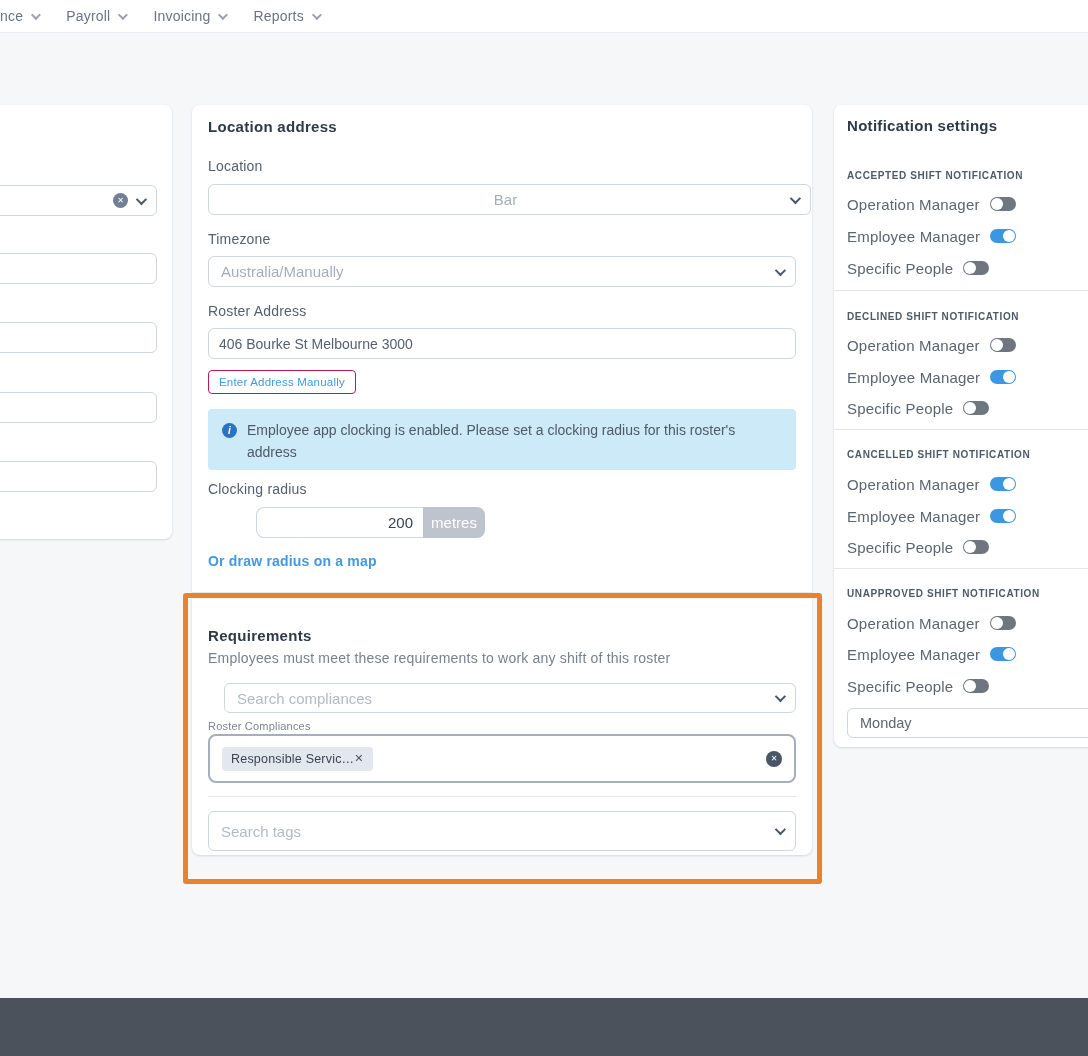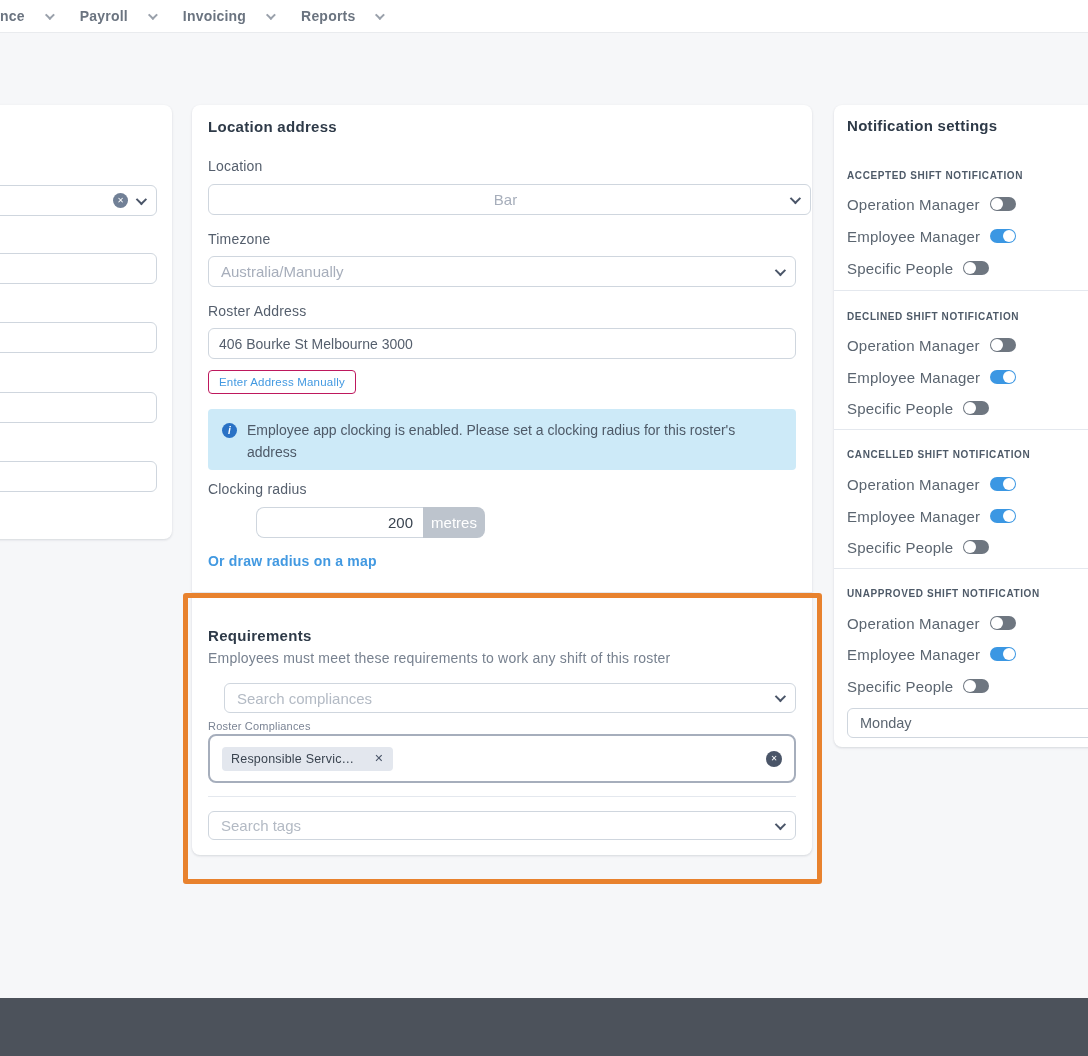--- a/index.html
+++ b/index.html
@@ -10,22 +10,22 @@
     background:#f6f7f9; overflow:hidden;
   }
 
   
   .topnav {
     position:absolute; left:0; top:0; width:100%; height:33px;
     background:#ffffff; border-bottom:1px solid #e9ebee;
     display:flex; align-items:center; gap:28px;
   }
   .nav-item {
-    display:flex; align-items:center; gap:20px;
-    font-size:14px; font-weight:700; color:#6b7480; letter-spacing:.2px;
+    display:flex; align-items:center; gap:8px;
+    font-size:14px; font-weight:400; color:#6b7480; letter-spacing:.2px;
     cursor:pointer;
   }
   .chev {
     width:7px; height:7px; border-right:2px solid #9aa1ab; border-bottom:2px solid #9aa1ab;
     transform:rotate(45deg) translateY(-2px); flex:0 0 auto;
   }
   .chev.dark { border-color:#4a5568; width:8px; height:8px; }
 
   
   .card {
@@ -100,21 +100,21 @@
 
   .divider { height:1px; background:#e4e8ee; }
 
   
   .multibox {
     border:2px solid #a6aebc; border-radius:8px; background:#fff; height:49px;
     display:flex; align-items:center; padding:0 12px; gap:8px;
   }
   .tag {
     background:#e3e7ee; border-radius:4px; padding:5px 9px; font-size:12.5px; color:#3a4450;
-    display:flex; align-items:center; gap:20px; letter-spacing:.2px;
+    display:flex; align-items:center; gap:0; letter-spacing:.2px;
   }
   .tag .x { font-size:11px; color:#4a5568; cursor:pointer; }
   .multibox .spacer { flex:1; }
 
   
   #highlight {
     position:absolute; left:183px; top:593px; width:639px; height:291px;
     border:5px solid #e8822e; border-radius:3px; pointer-events:none; z-index:5;
   }
 
@@ -233,21 +233,21 @@
       <div class="tag">
         <span>Responsible Servic…</span>
         <span class="x">✕</span>
       </div>
       <div class="spacer"></div>
       <span class="clear-circle dark">✕</span>
     </div>
 
     <div class="divider abs" style="left:16px; right:16px; top:691px;"></div>
 
-    <div class="selectbox abs" style="left:16px; right:16px; top:706px; height:29px;">
+    <div class="selectbox abs" style="left:16px; right:16px; top:706px; height:40px;">
       <span class="grow" style="color:#b3bac4;">Search tags</span>
       <span class="chev dark"></span>
     </div>
   </div>
 
   <div id="highlight"></div>
 
   <div class="card" id="right-card">
     <div class="title abs" style="left:13px; top:12px;">Notification settings</div>
 

